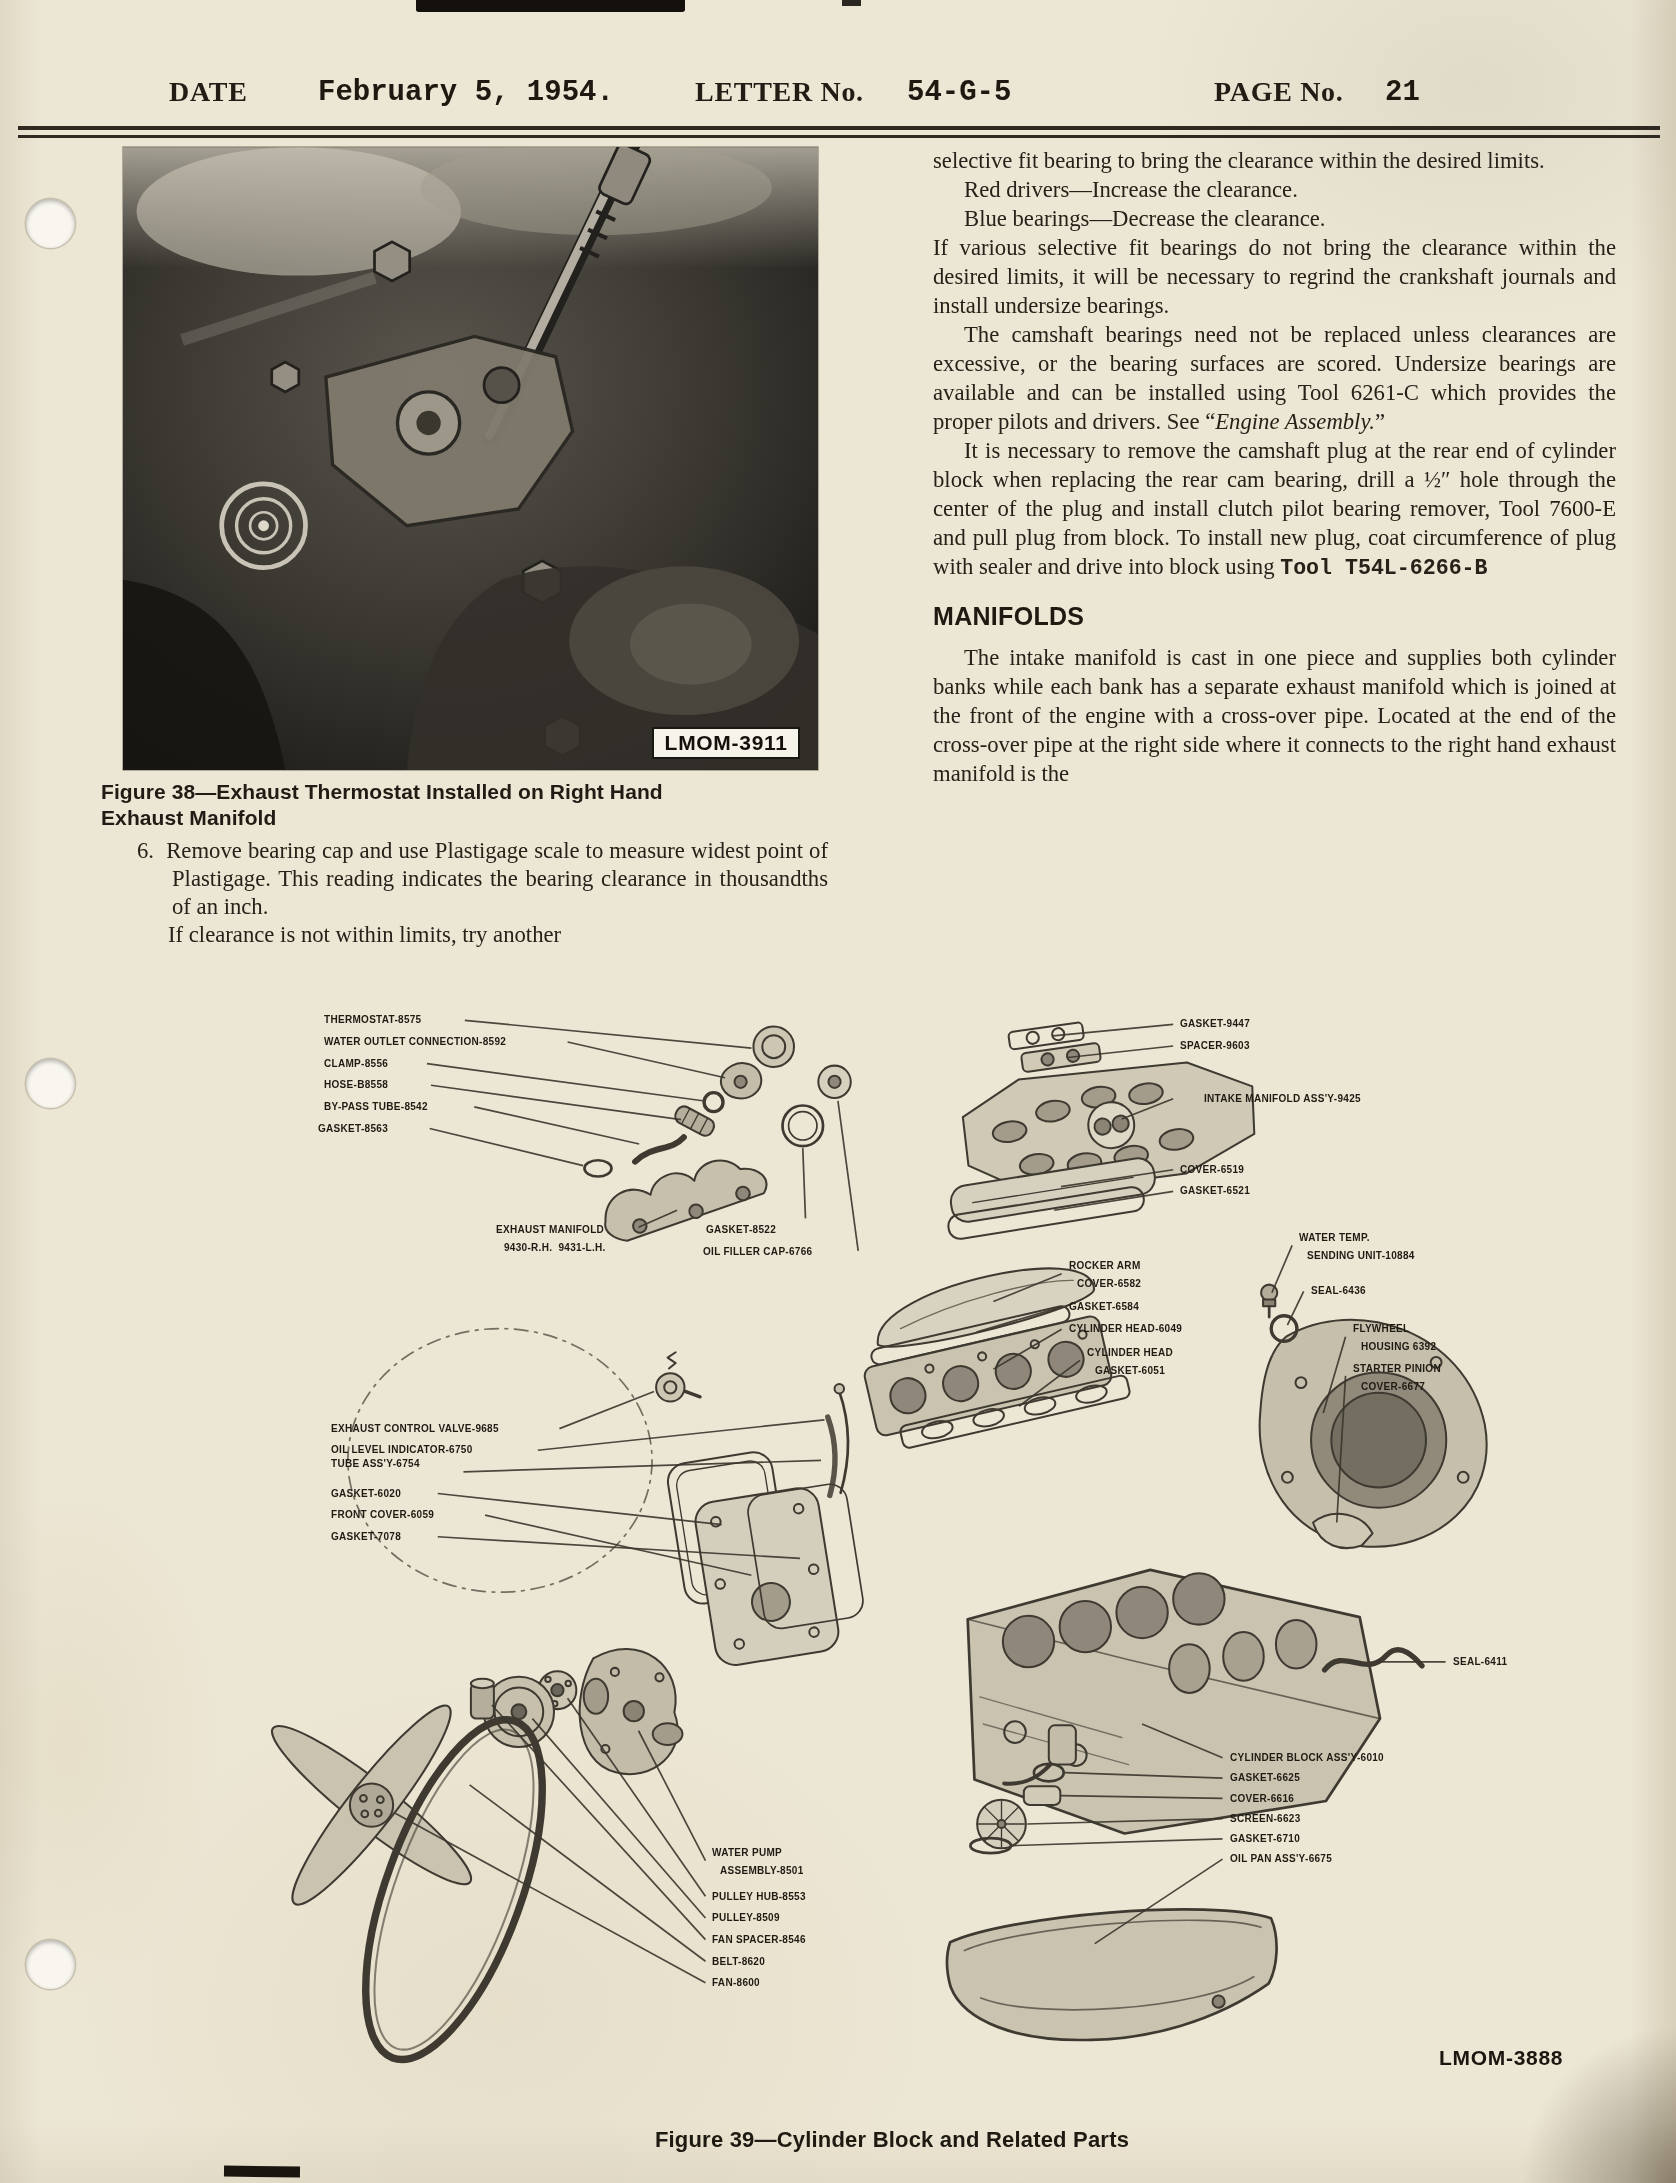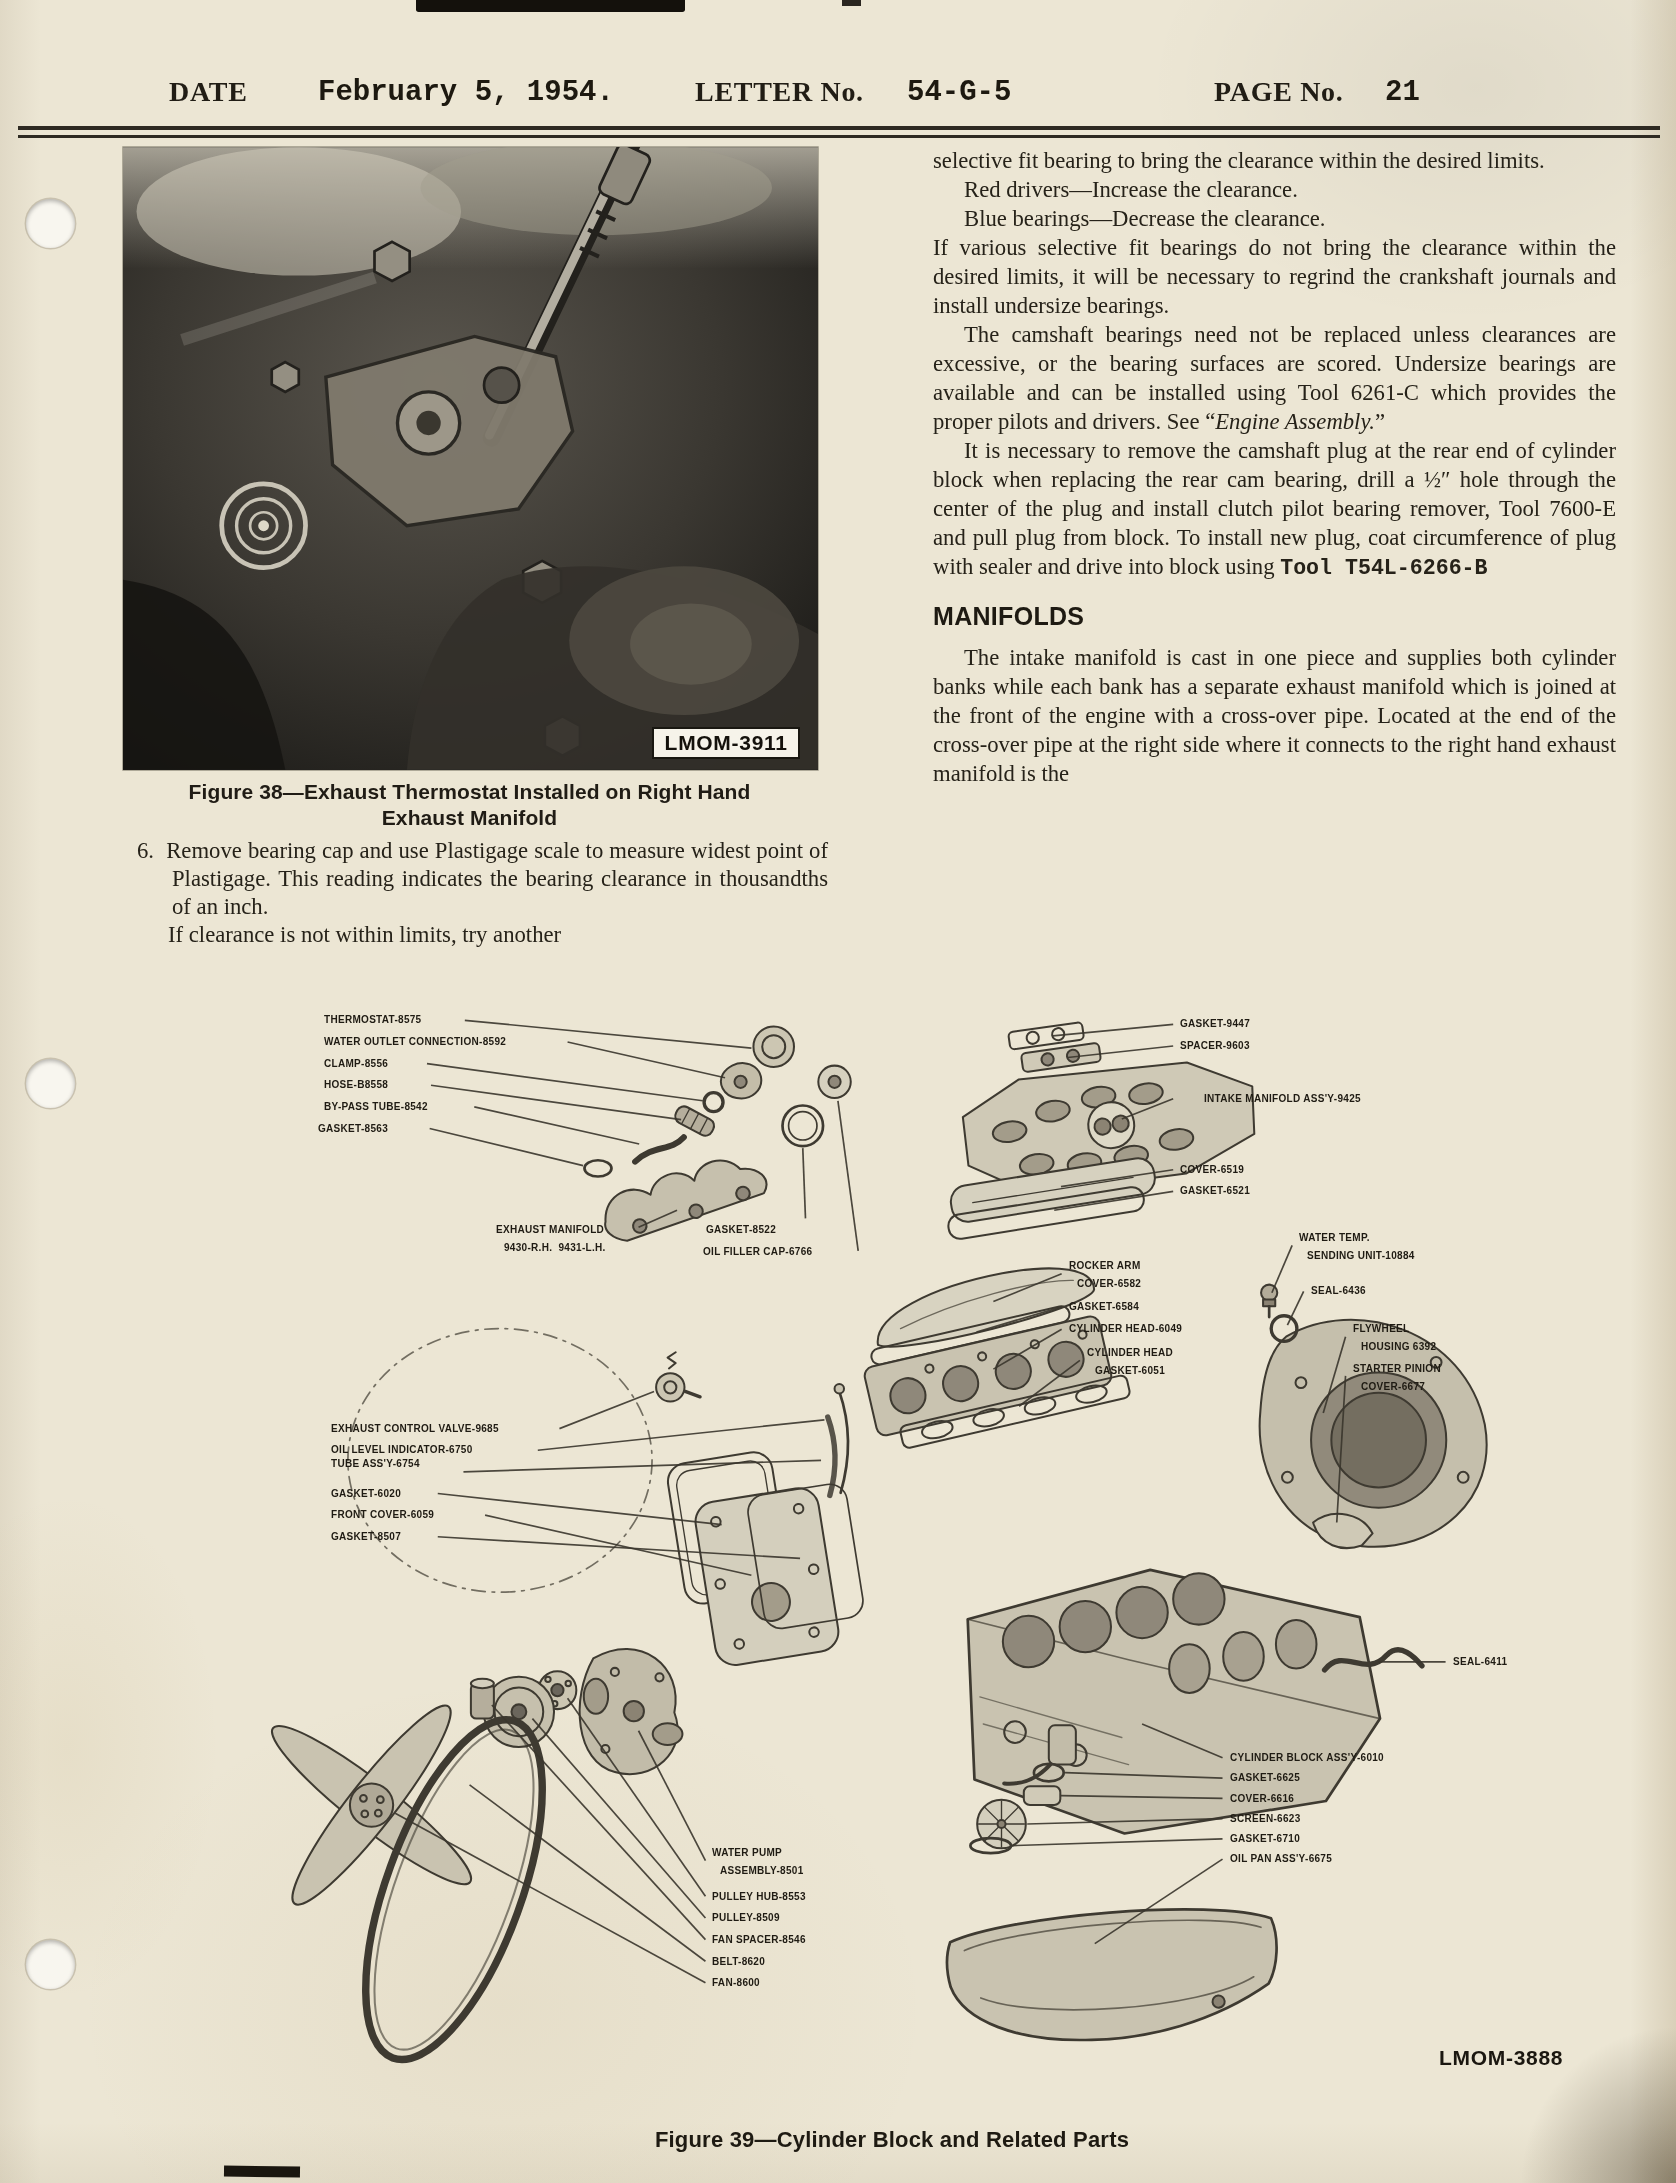--- a/index.html
+++ b/index.html
@@ -41,21 +41,21 @@
 
   
   .photo{position:absolute;left:123px;top:147px;width:695px;height:623px;background:#23211e;box-shadow:0 0 0 0.7px rgba(40,35,25,0.45)}
   .photo svg{display:block}
   .photo-tag{
     position:absolute;right:17.6px;bottom:10.8px;background:#f6f3ea;border:2px solid #191711;
     padding:1.4px 10.8px 2.7px;font-family:"Liberation Sans","DejaVu Sans",sans-serif;font-weight:700;
     font-size:21px;color:#14110c;letter-spacing:0.7px;
   }
   .fig38-caption{
-    position:absolute;left:101px;top:779px;width:737px;text-align:center;
+    position:absolute;left:101px;top:779px;width:737px;text-align:left;
     font-family:"Liberation Sans","DejaVu Sans",sans-serif;font-weight:700;
     font-size:21px;line-height:26px;color:#201c15;letter-spacing:0.1px;
   }
 
   
   .col-left{position:absolute;left:137px;top:837px;width:691px;font-size:22.7px;line-height:28px;text-align:justify}
   .col-left p{margin:0}
   .col-left .hang{padding-left:35px;text-indent:-35px}
   .col-left .ind{text-indent:31px}
   .col-right{position:absolute;left:933px;top:146px;width:683px;font-size:22.7px;line-height:29px;text-align:justify}
@@ -507,21 +507,21 @@
         <div class="part-label" style="left: 169px; top: 468px;">
           <div>TUBE ASS'Y-6754</div>
         </div>
         <div class="part-label" style="left: 169px; top: 498px;">
           <div>GASKET-6020</div>
         </div>
         <div class="part-label" style="left: 169px; top: 519px;">
           <div>FRONT COVER-6059</div>
         </div>
         <div class="part-label" style="left: 169px; top: 541px;">
-          <div>GASKET-8507</div>
+          <div>GASKET-7078</div>
         </div>
         <div class="part-label" style="left: 550px; top: 857px;">
           <div>WATER PUMP</div>
           <div>ASSEMBLY-8501</div>
         </div>
         <div class="part-label" style="left: 550px; top: 901px;">
           <div>PULLEY HUB-8553</div>
         </div>
         <div class="part-label" style="left: 550px; top: 922px;">
           <div>PULLEY-8509</div>

